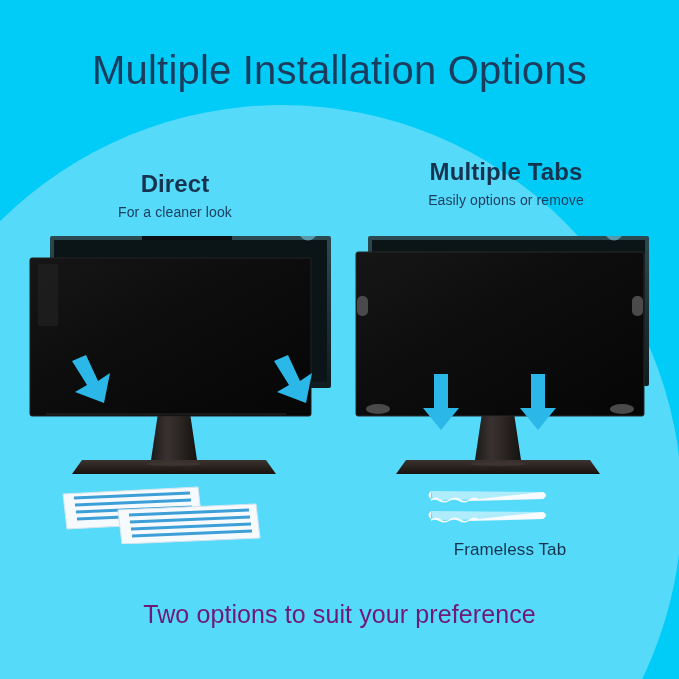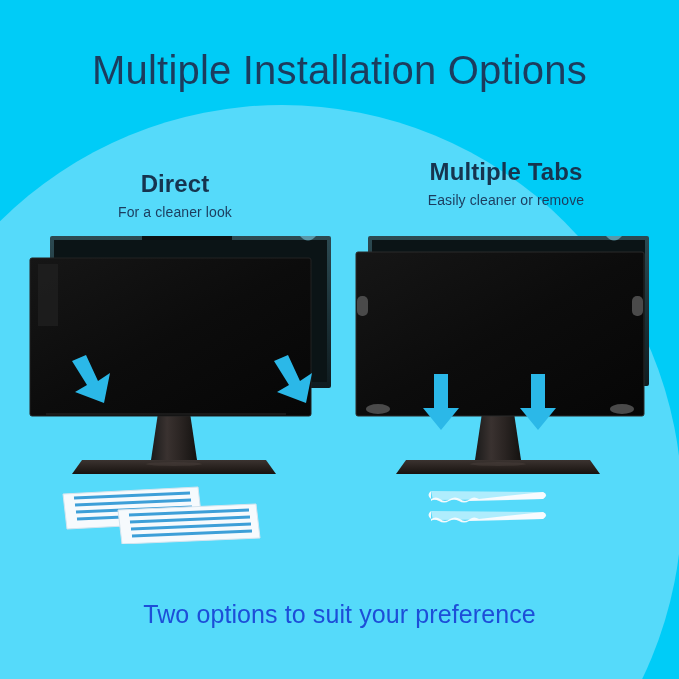--- a/index.html
+++ b/index.html
@@ -70,21 +70,21 @@
   }
 
   .footer-caption {
     position: absolute;
     left: 0;
     top: 600px;
     width: 679px;
     text-align: center;
     font-size: 25px;
     font-weight: 300;
-    color: #1d4ed8;
+    color: #701a75;
     letter-spacing: 0.1px;
     white-space: nowrap;
   }
 
   .accessory-label {
     position: absolute;
     left: 380px;
     top: 540px;
     width: 260px;
     text-align: center;
@@ -188,21 +188,21 @@
       <path d="M 69 33 L 189 28" stroke="#3D9FD8" stroke-width="3"></path>
       <path d="M 70 40 L 190 35" stroke="#3D9FD8" stroke-width="3"></path>
       <path d="M 71 47 L 191 42" stroke="#3D9FD8" stroke-width="3"></path>
       <path d="M 72 54 L 192 49" stroke="#3D9FD8" stroke-width="3"></path>
       <path d="M 58 28 L 196 22 L 200 56 L 62 62 Z" fill="none" stroke="#D4E4EE" stroke-width="1"></path>
     </g>
   </svg>
 
   <div class="col-head right">
     <p class="col-title">Multiple Tabs</p>
-    <p class="col-sub">Easily cleaner or remove</p>
+    <p class="col-sub">Easily options or remove</p>
   </div>
 
   <svg class="illus right" width="320" height="262" viewBox="0 0 320 262">
     <defs>
       <linearGradient id="bezelGradR" x1="0" y1="0" x2="0" y2="1">
         <stop offset="0%" stop-color="#2C4A52"></stop>
         <stop offset="55%" stop-color="#1A3036"></stop>
         <stop offset="100%" stop-color="#101C20"></stop>
       </linearGradient>
       <linearGradient id="neckGradR" x1="0" y1="0" x2="1" y2="0">
@@ -283,16 +283,17 @@
                q 6 3 0 7
                L 44 34
                q -5 3 -10 0
                q -5 -3 -10 0
                q -5 3 -10 0
                q -5 -3 -8 0 Z" fill="#F4F9FC"></path>
       <path d="M 6 24 L 118 25 q 6 3 0 7 L 8 33 Z" fill="#FAFDFF" opacity="0.55"></path>
     </g>
   </svg>
 
+  <div class="accessory-label">Frameless Tab</div>
 
   <div class="footer-caption">Two options to suit your preference</div>
 
 </div>
 
 </body></html>

